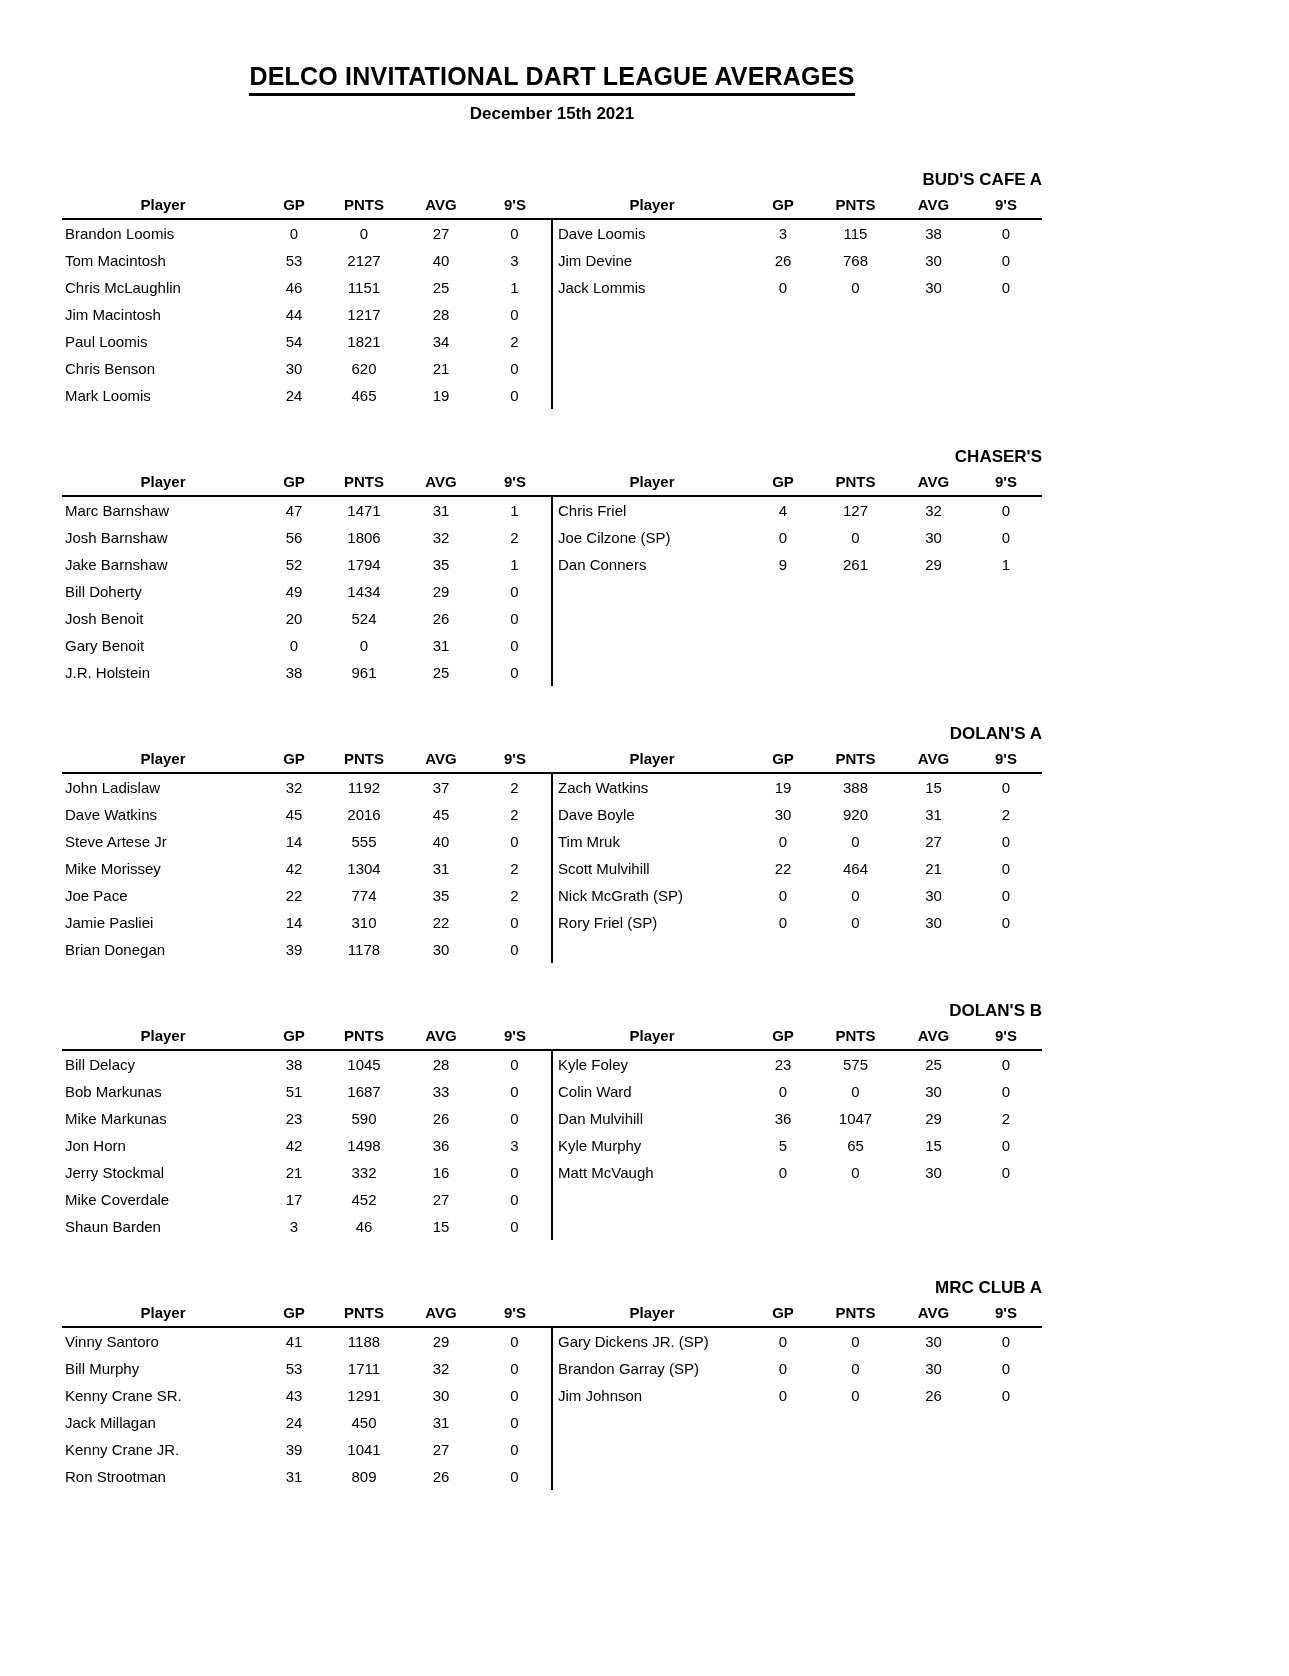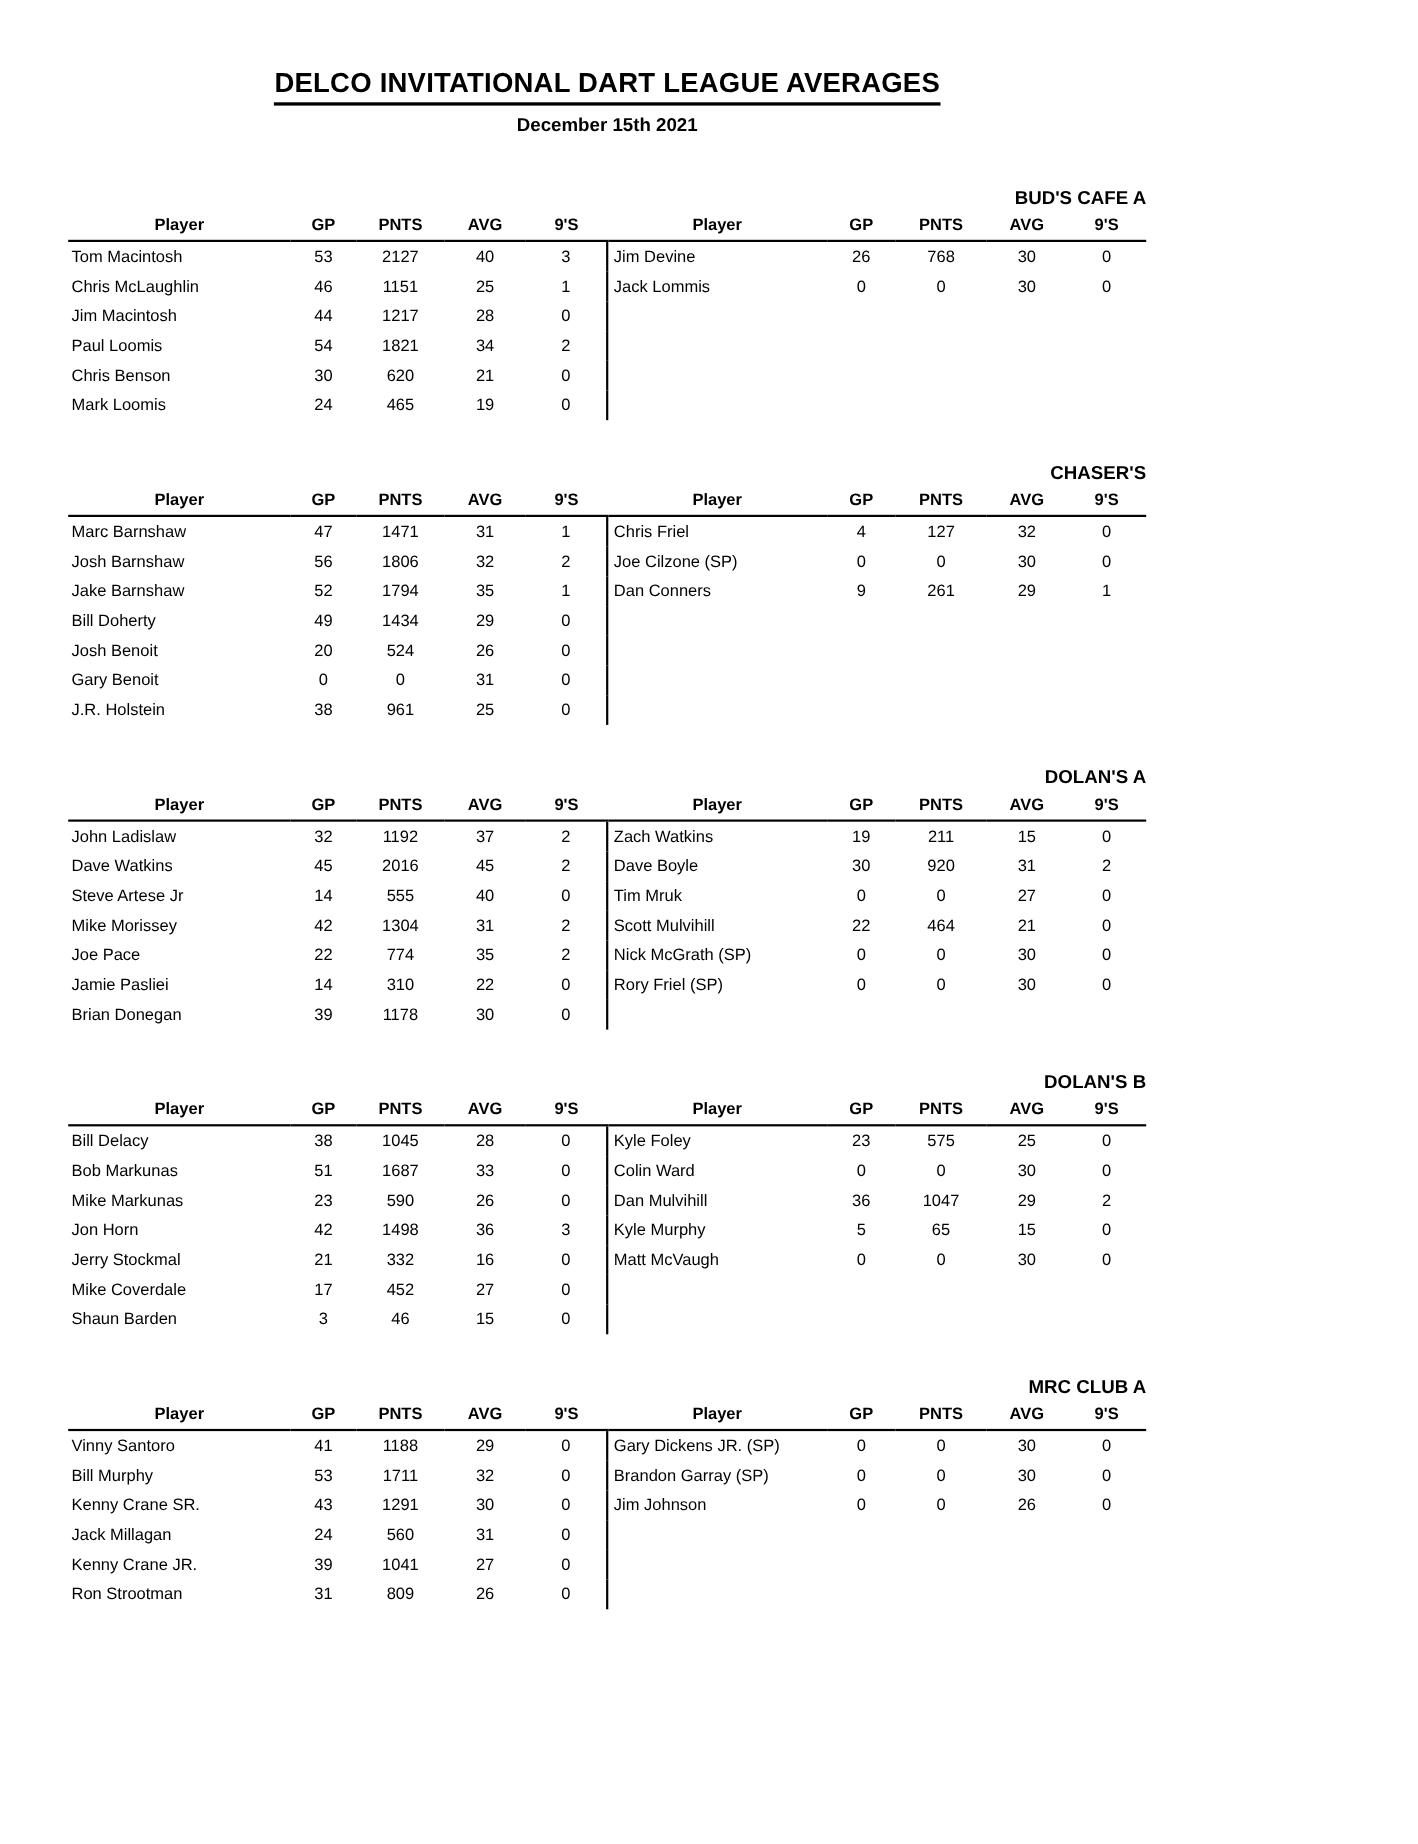--- a/index.html
+++ b/index.html
@@ -113,20 +113,32 @@
               <th>9'S</th>
               <th>Player</th>
               <th>GP</th>
               <th>PNTS</th>
               <th>AVG</th>
               <th>9'S</th>
             </tr>
           </thead>
           <tbody>
             <tr>
+              <td class="name">Brandon Loomis</td>
+              <td class="num">0</td>
+              <td class="num">0</td>
+              <td class="num">27</td>
+              <td class="num">0</td>
+              <td class="name right-start">Dave Loomis</td>
+              <td class="num">3</td>
+              <td class="num">115</td>
+              <td class="num">38</td>
+              <td class="num">0</td>
+            </tr>
+            <tr>
               <td class="name">Tom Macintosh</td>
               <td class="num">53</td>
               <td class="num">2127</td>
               <td class="num">40</td>
               <td class="num">3</td>
               <td class="name right-start">Jim Devine</td>
               <td class="num">26</td>
               <td class="num">768</td>
               <td class="num">30</td>
               <td class="num">0</td>
@@ -342,21 +354,21 @@
           </thead>
           <tbody>
             <tr>
               <td class="name">John Ladislaw</td>
               <td class="num">32</td>
               <td class="num">1192</td>
               <td class="num">37</td>
               <td class="num">2</td>
               <td class="name right-start">Zach Watkins</td>
               <td class="num">19</td>
-              <td class="num">211</td>
+              <td class="num">388</td>
               <td class="num">15</td>
               <td class="num">0</td>
             </tr>
             <tr>
               <td class="name">Dave Watkins</td>
               <td class="num">45</td>
               <td class="num">2016</td>
               <td class="num">45</td>
               <td class="num">2</td>
               <td class="name right-start">Dave Boyle</td>
@@ -607,21 +619,21 @@
               <td class="num">0</td>
               <td class="name right-start">Jim Johnson</td>
               <td class="num">0</td>
               <td class="num">0</td>
               <td class="num">26</td>
               <td class="num">0</td>
             </tr>
             <tr>
               <td class="name">Jack Millagan</td>
               <td class="num">24</td>
-              <td class="num">560</td>
+              <td class="num">450</td>
               <td class="num">31</td>
               <td class="num">0</td>
               <td class="name right-start"></td>
               <td class="num"></td>
               <td class="num"></td>
               <td class="num"></td>
               <td class="num"></td>
             </tr>
             <tr>
               <td class="name">Kenny Crane JR.</td>

